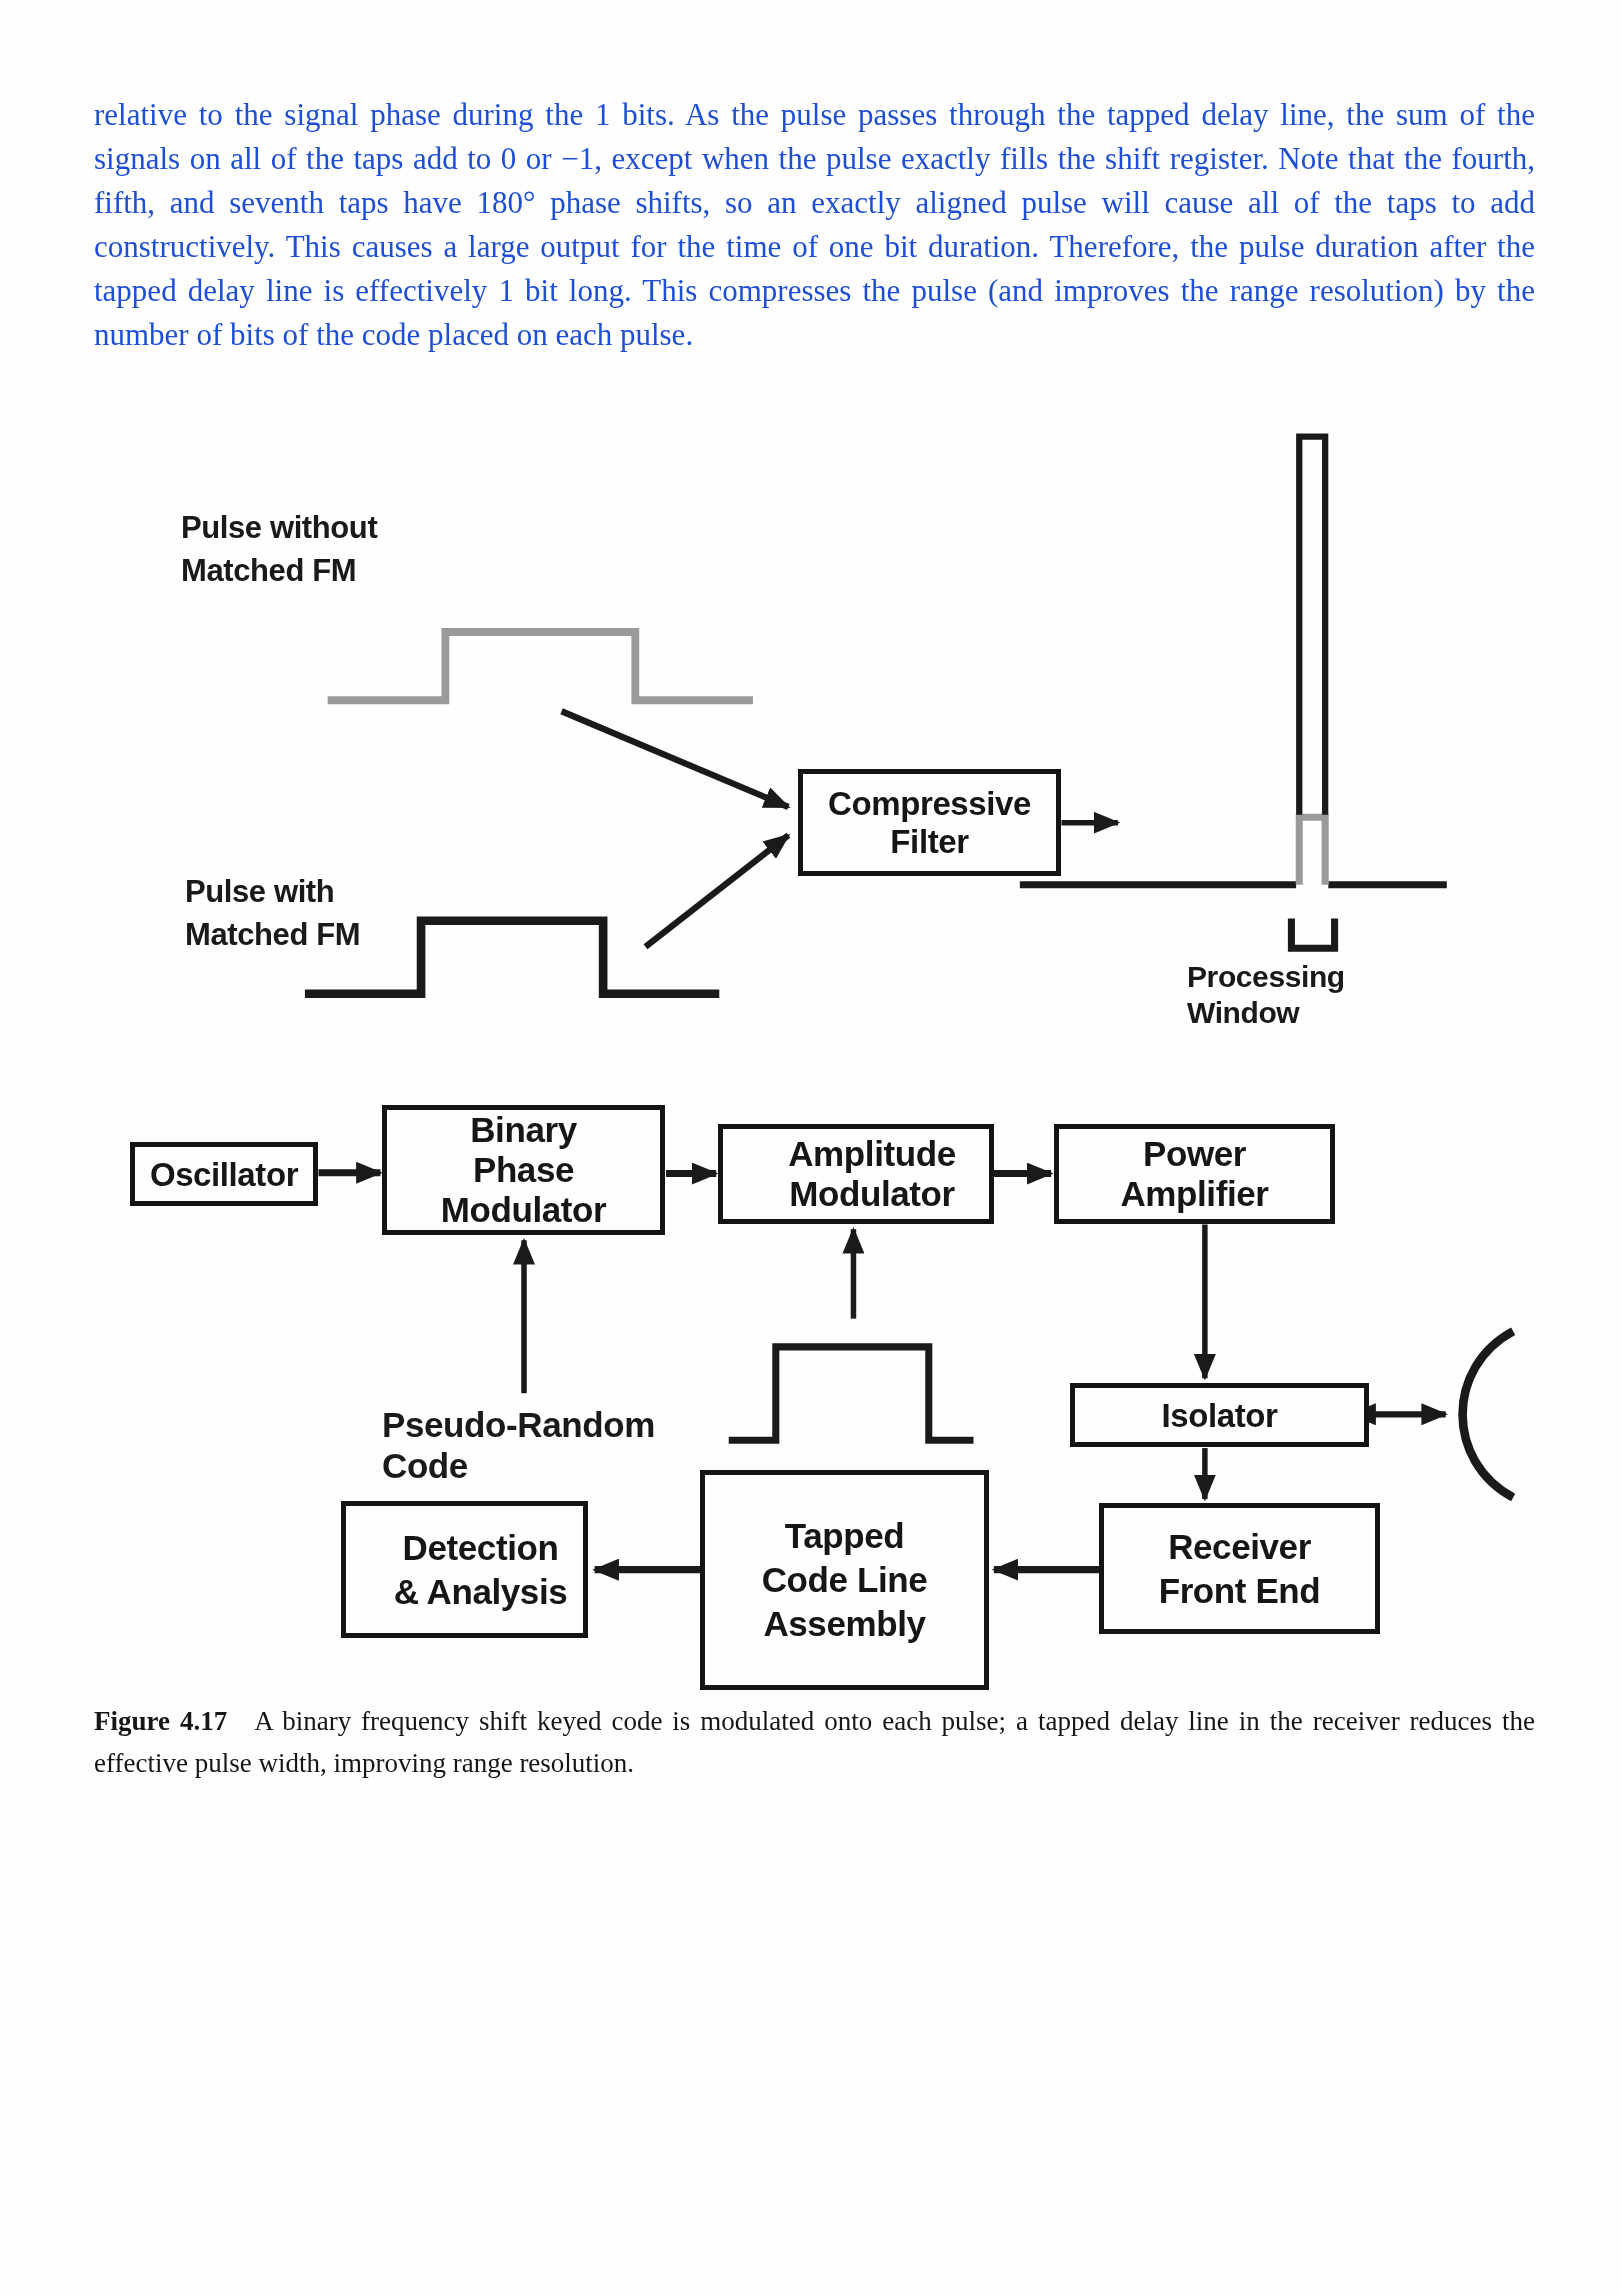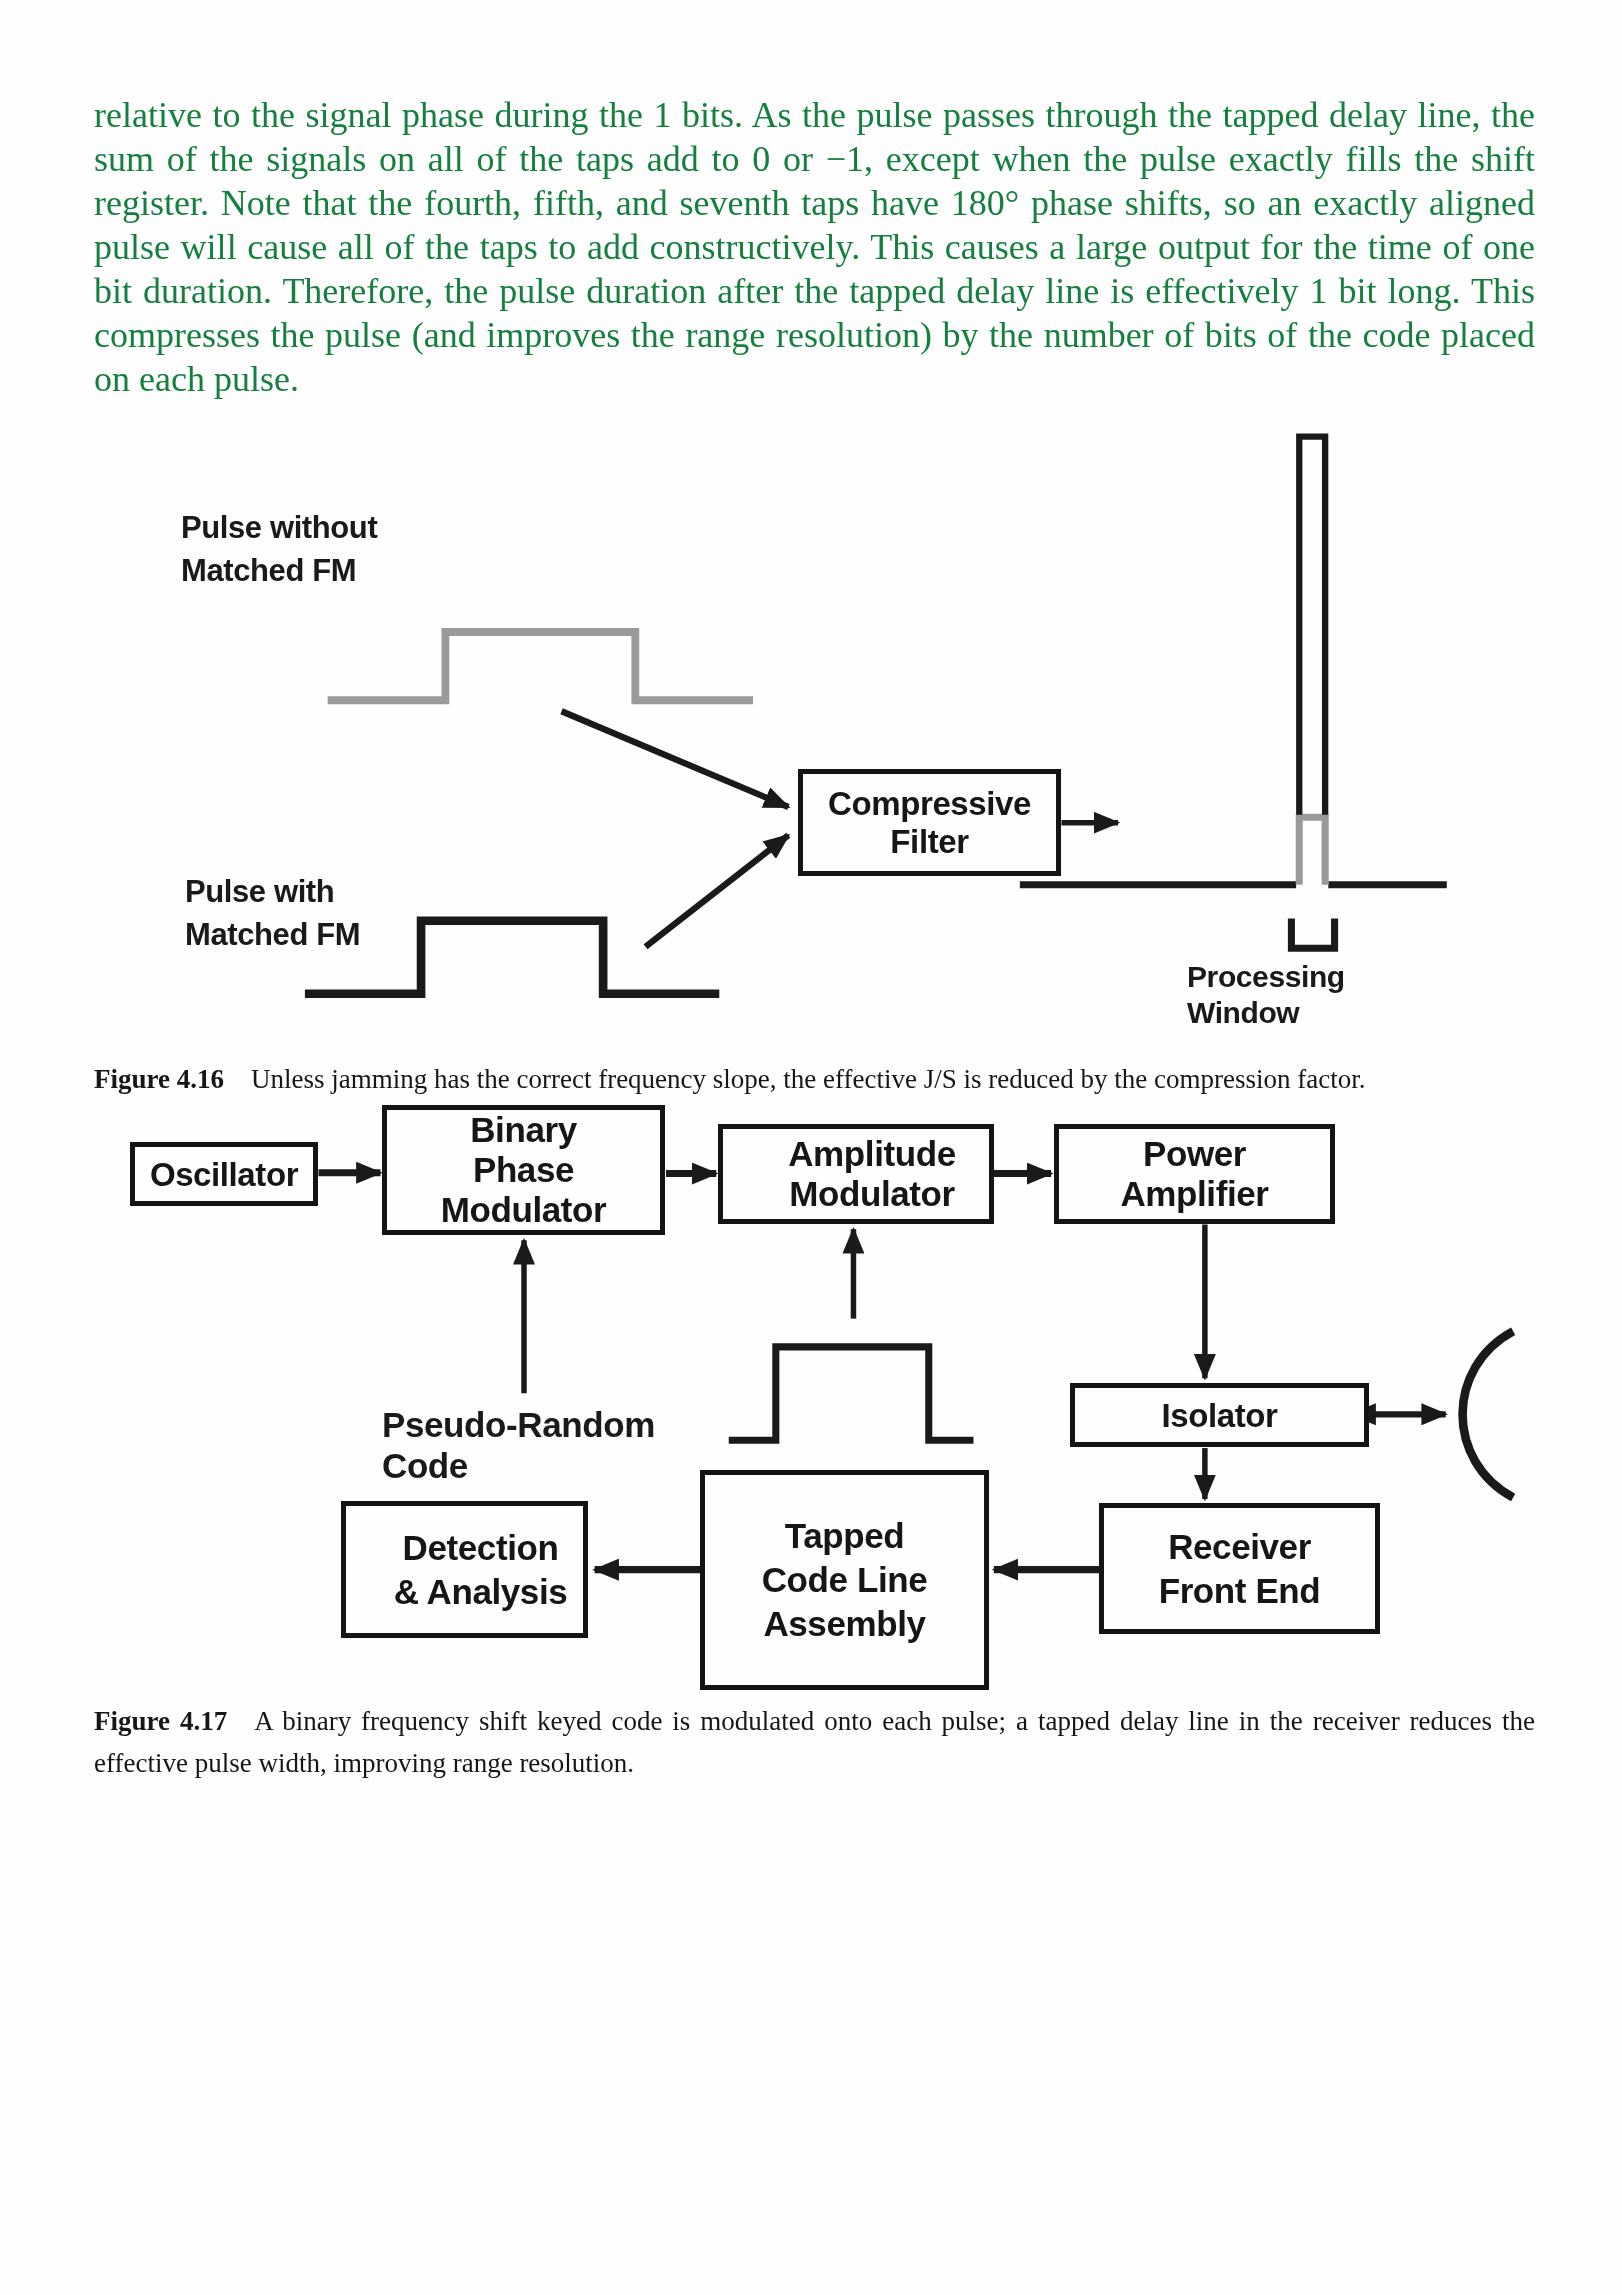--- a/index.html
+++ b/index.html
@@ -7,23 +7,23 @@
     position:relative;
     width:1623px;height:2295px;
     background:#fefefe;
     overflow:hidden;
     font-family:"Liberation Serif", serif;
     color:#1c1c1c;
   }
   
   .body-text{
     position:absolute;left:94px;top:93px;width:1441px;margin:0;
-    font-size:36px;line-height:44px;
+    font-size:31px;line-height:44px;
     text-align:justify;text-justify:inter-word;
-    color:#15803d;
+    color:#1d4ed8;
   }
   
   .caption{
     position:absolute;left:94px;width:1441px;margin:0;
     font-size:27px;line-height:42px;color:#161616;
   }
   .caption .cap-label{font-weight:700;margin-right:27px;}
   .caption.justified{text-align:justify;text-justify:inter-word;}
   
   .fig-svg{position:absolute;left:0;z-index:1;}
@@ -96,23 +96,20 @@
   <div class="box" style="left:798px;top:769px;width:263px;height:107px;font-size:33px;line-height:38px;">
     <span class="ln">Compressive</span>
     <span class="ln">Filter</span>
   </div>
 
   <div class="fig-label centered" style="left:1187px;top:959px;width:251px;font-size:30px;line-height:36px;">
     <span class="ln">Processing</span>
     <span class="ln">Window</span>
   </div>
 
-  <p class="caption" style="top:1058px;">
-    <span class="cap-label">Figure 4.16</span><span>Unless jamming has the correct frequency slope, the effective J/S is reduced by the compression factor.</span>
-  </p>
 
   <svg class="fig-svg" style="top:1099px" width="1623" height="604" viewBox="0 1400 2067 770">
 
     <line x1="405" y1="1494" x2="484" y2="1494" stroke="#1a1a1a" stroke-width="9" marker-end="url(#ah)"></line>
 
     <line x1="848" y1="1495" x2="912" y2="1495" stroke="#1a1a1a" stroke-width="9" marker-end="url(#ah)"></line>
 
     <line x1="1266" y1="1495" x2="1339" y2="1495" stroke="#1a1a1a" stroke-width="9" marker-end="url(#ah)"></line>
 
     <line x1="667" y1="1775" x2="667" y2="1580" stroke="#1a1a1a" stroke-width="7" marker-end="url(#ah)"></line>

